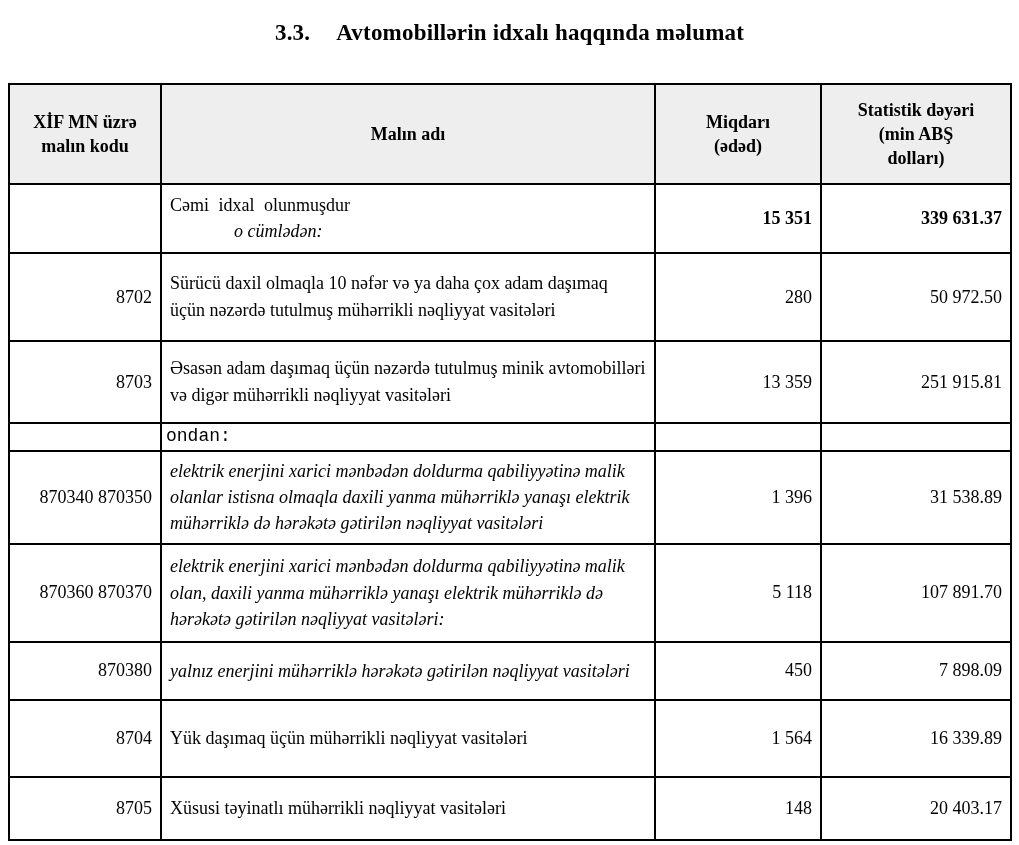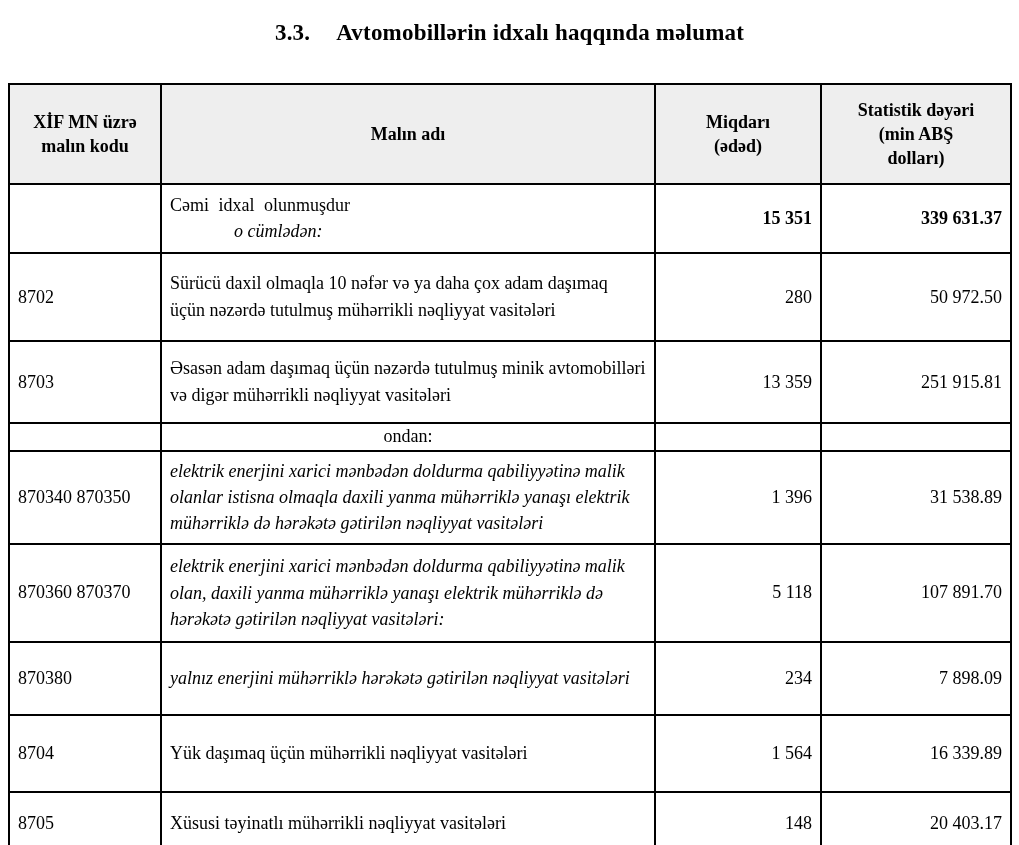--- a/index.html
+++ b/index.html
@@ -40,31 +40,31 @@
     overflow: hidden;
   }
   th.hdr {
     background: #eeeeee;
     font-weight: bold;
     text-align: center;
     white-space: pre-line;
     line-height: 1.35;
     padding: 4px 6px;
   }
-  td.code-cell { text-align: left; padding: 4px 2px; }
+  td.code-cell { text-align: right; padding: 4px 2px; }
   td.name-cell { text-align: left; padding: 4px 12px 4px 14px; line-height: 1.5; }
   td.qty-cell  { text-align: right; padding: 4px 9px 4px 2px; }
   td.val-cell  { text-align: right; padding: 4px 22px 4px 2px; }
 
   tr.r-summary td { font-weight: bold; }
   .summary-name { padding-left: 44px; }
   .summary-main { font-weight: normal; word-spacing: 5px; line-height: 1.4; }
   .summary-sub  { font-weight: normal; font-style: italic; padding-left: 64px; line-height: 1.4; }
 
-  tr.r-ondan td.name-cell { text-align: center; padding: 2px 4px; line-height: 1.2; }
+  tr.r-ondan td.name-cell { text-align: left; padding: 2px 4px; line-height: 1.2; font-family: Liberation Mono, monospace; }
 
   td.name-italic {
     font-style: italic;
     padding-left: 34px;
     line-height: 1.45;
   }
 </style>
 </head>
 <body>
 
@@ -130,24 +130,24 @@
       <td class="val-cell">31 538.89</td>
     </tr>
 
     <tr style="height:98px">
       <td class="code-cell">870360 870370</td>
       <td class="name-cell name-italic">elektrik enerjini xarici mənbədən doldurma qabiliyyətinə malik olan, daxili yanma mühərriklə yanaşı elektrik mühərriklə də hərəkətə gətirilən nəqliyyat vasitələri:</td>
       <td class="qty-cell">5 118</td>
       <td class="val-cell">107 891.70</td>
     </tr>
 
-    <tr style="height:73px">
+    <tr style="height:58px">
       <td class="code-cell">870380</td>
       <td class="name-cell name-italic">yalnız enerjini mühərriklə hərəkətə gətirilən nəqliyyat vasitələri</td>
-      <td class="qty-cell">234</td>
+      <td class="qty-cell">450</td>
       <td class="val-cell">7 898.09</td>
     </tr>
 
     <tr style="height:77px">
       <td class="code-cell">8704</td>
       <td class="name-cell">Yük daşımaq üçün mühərrikli nəqliyyat vasitələri</td>
       <td class="qty-cell">1 564</td>
       <td class="val-cell">16 339.89</td>
     </tr>
 

